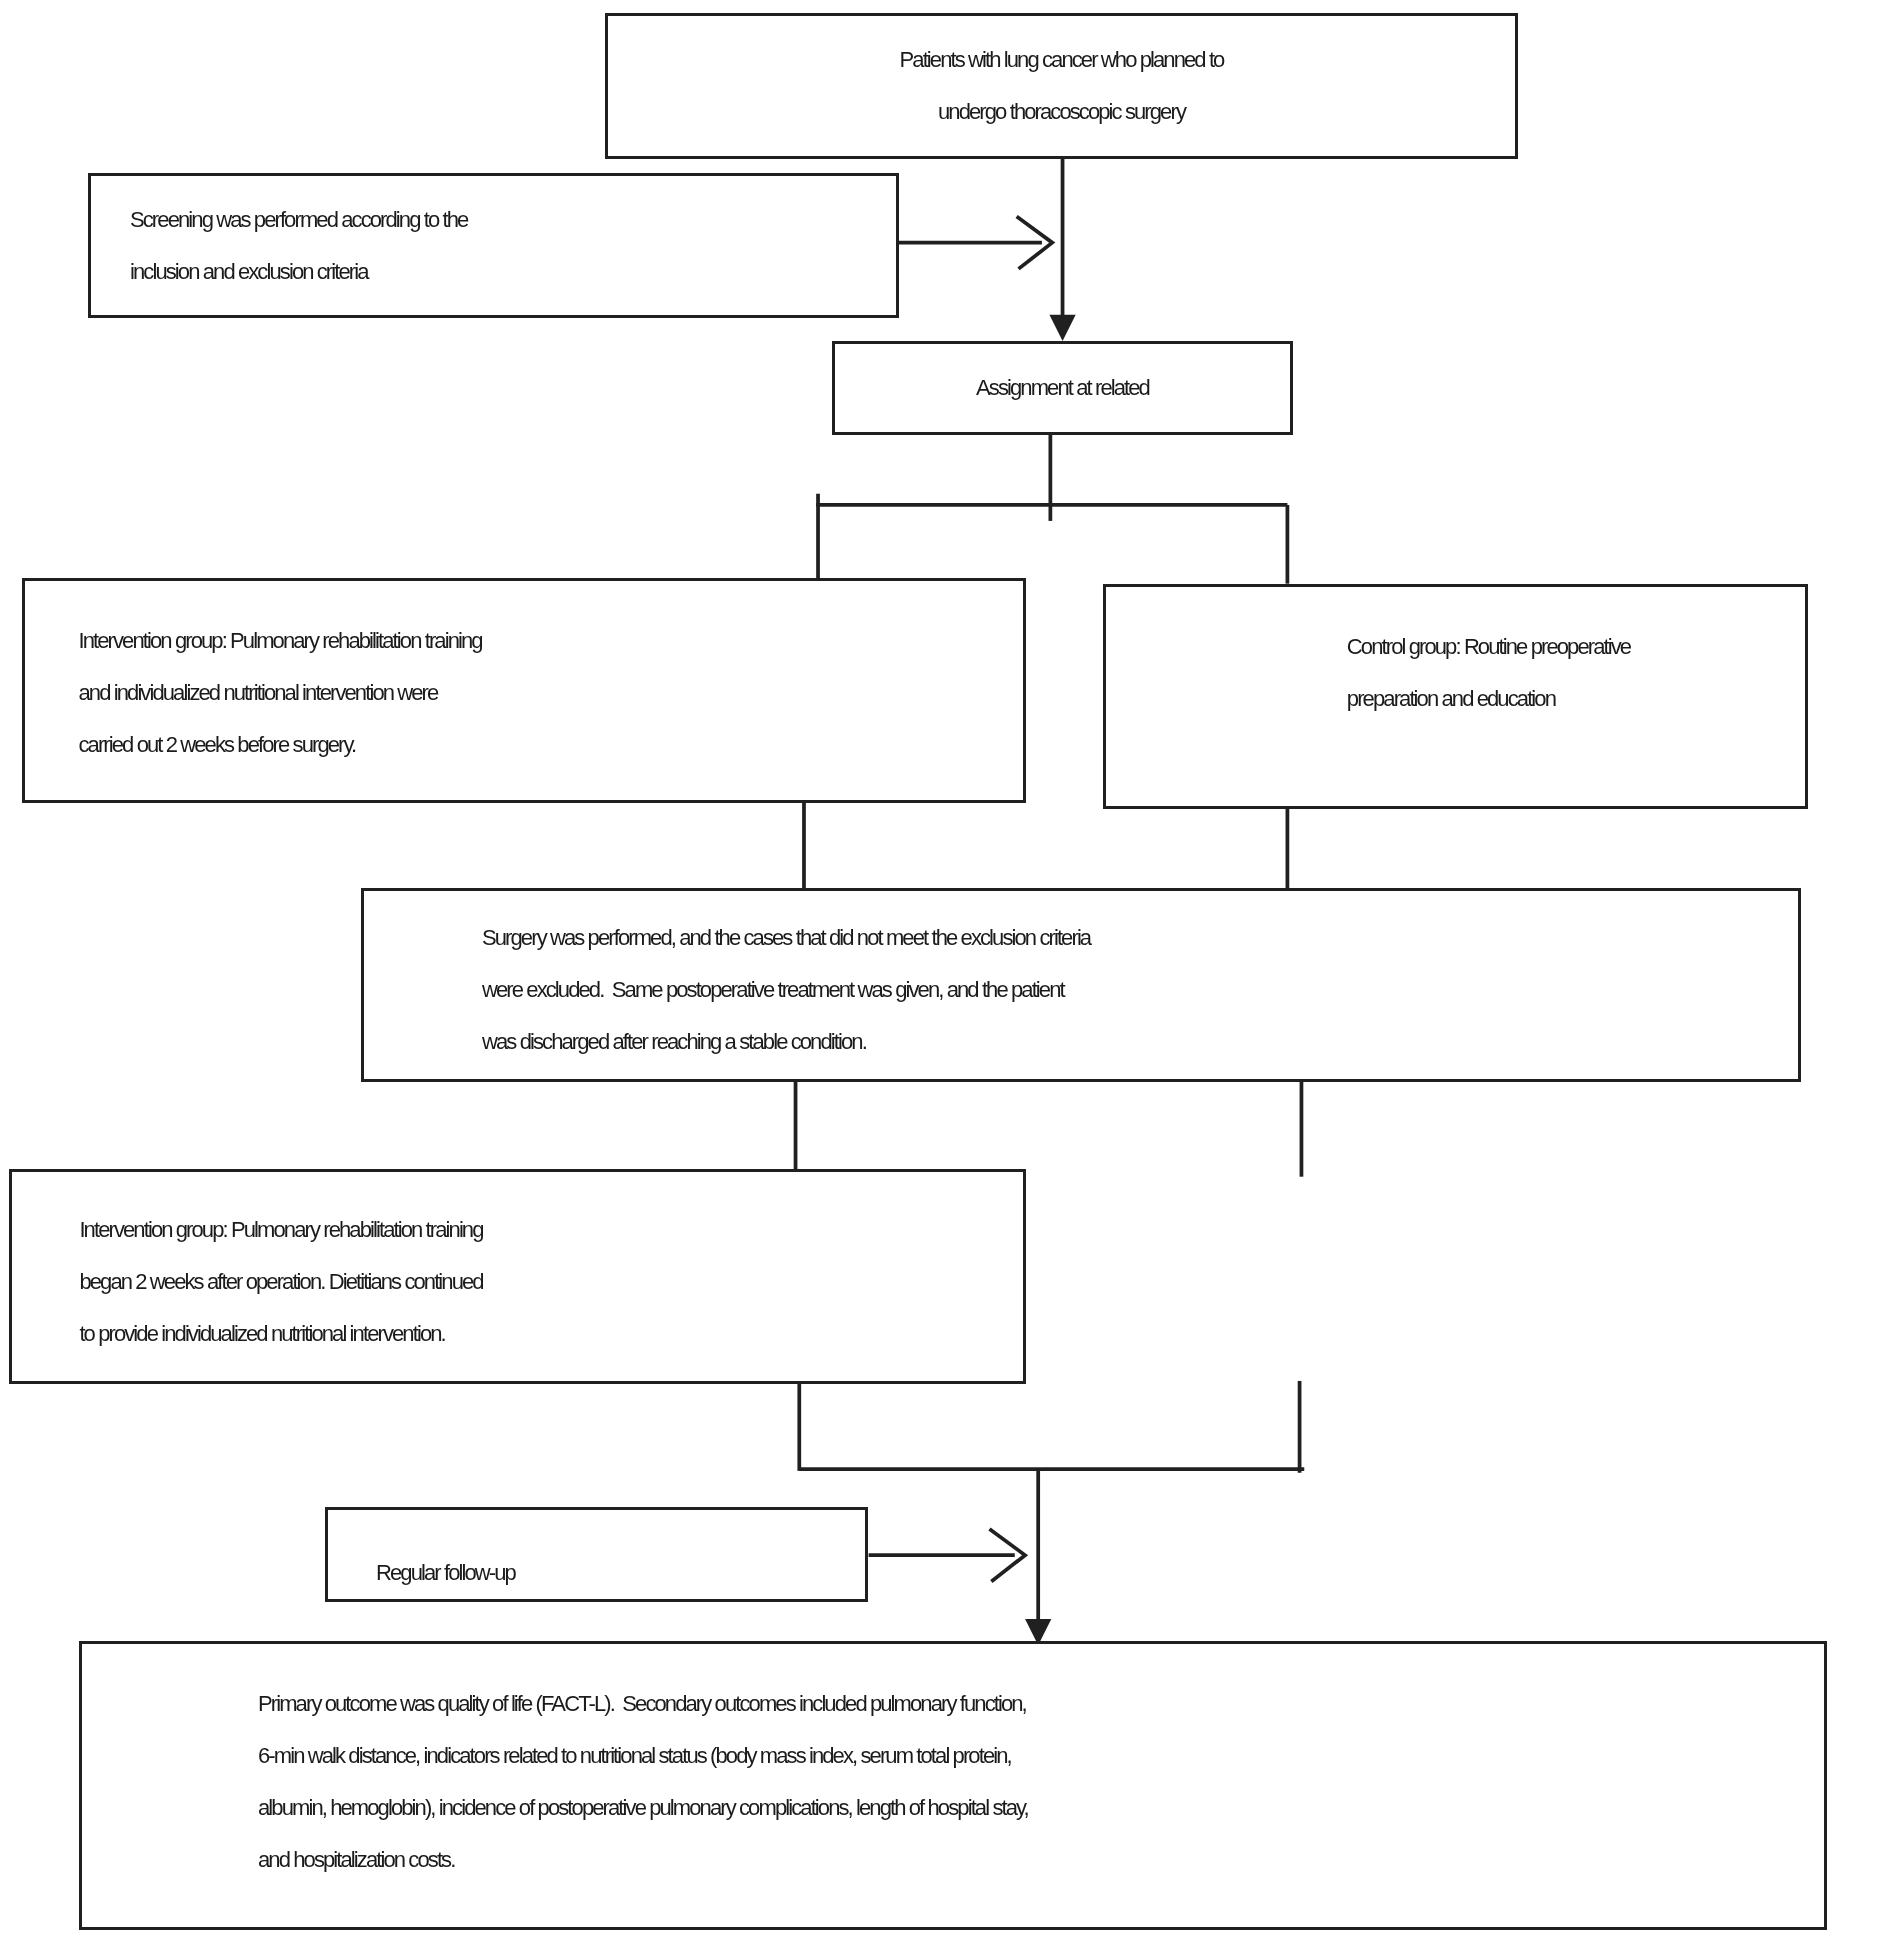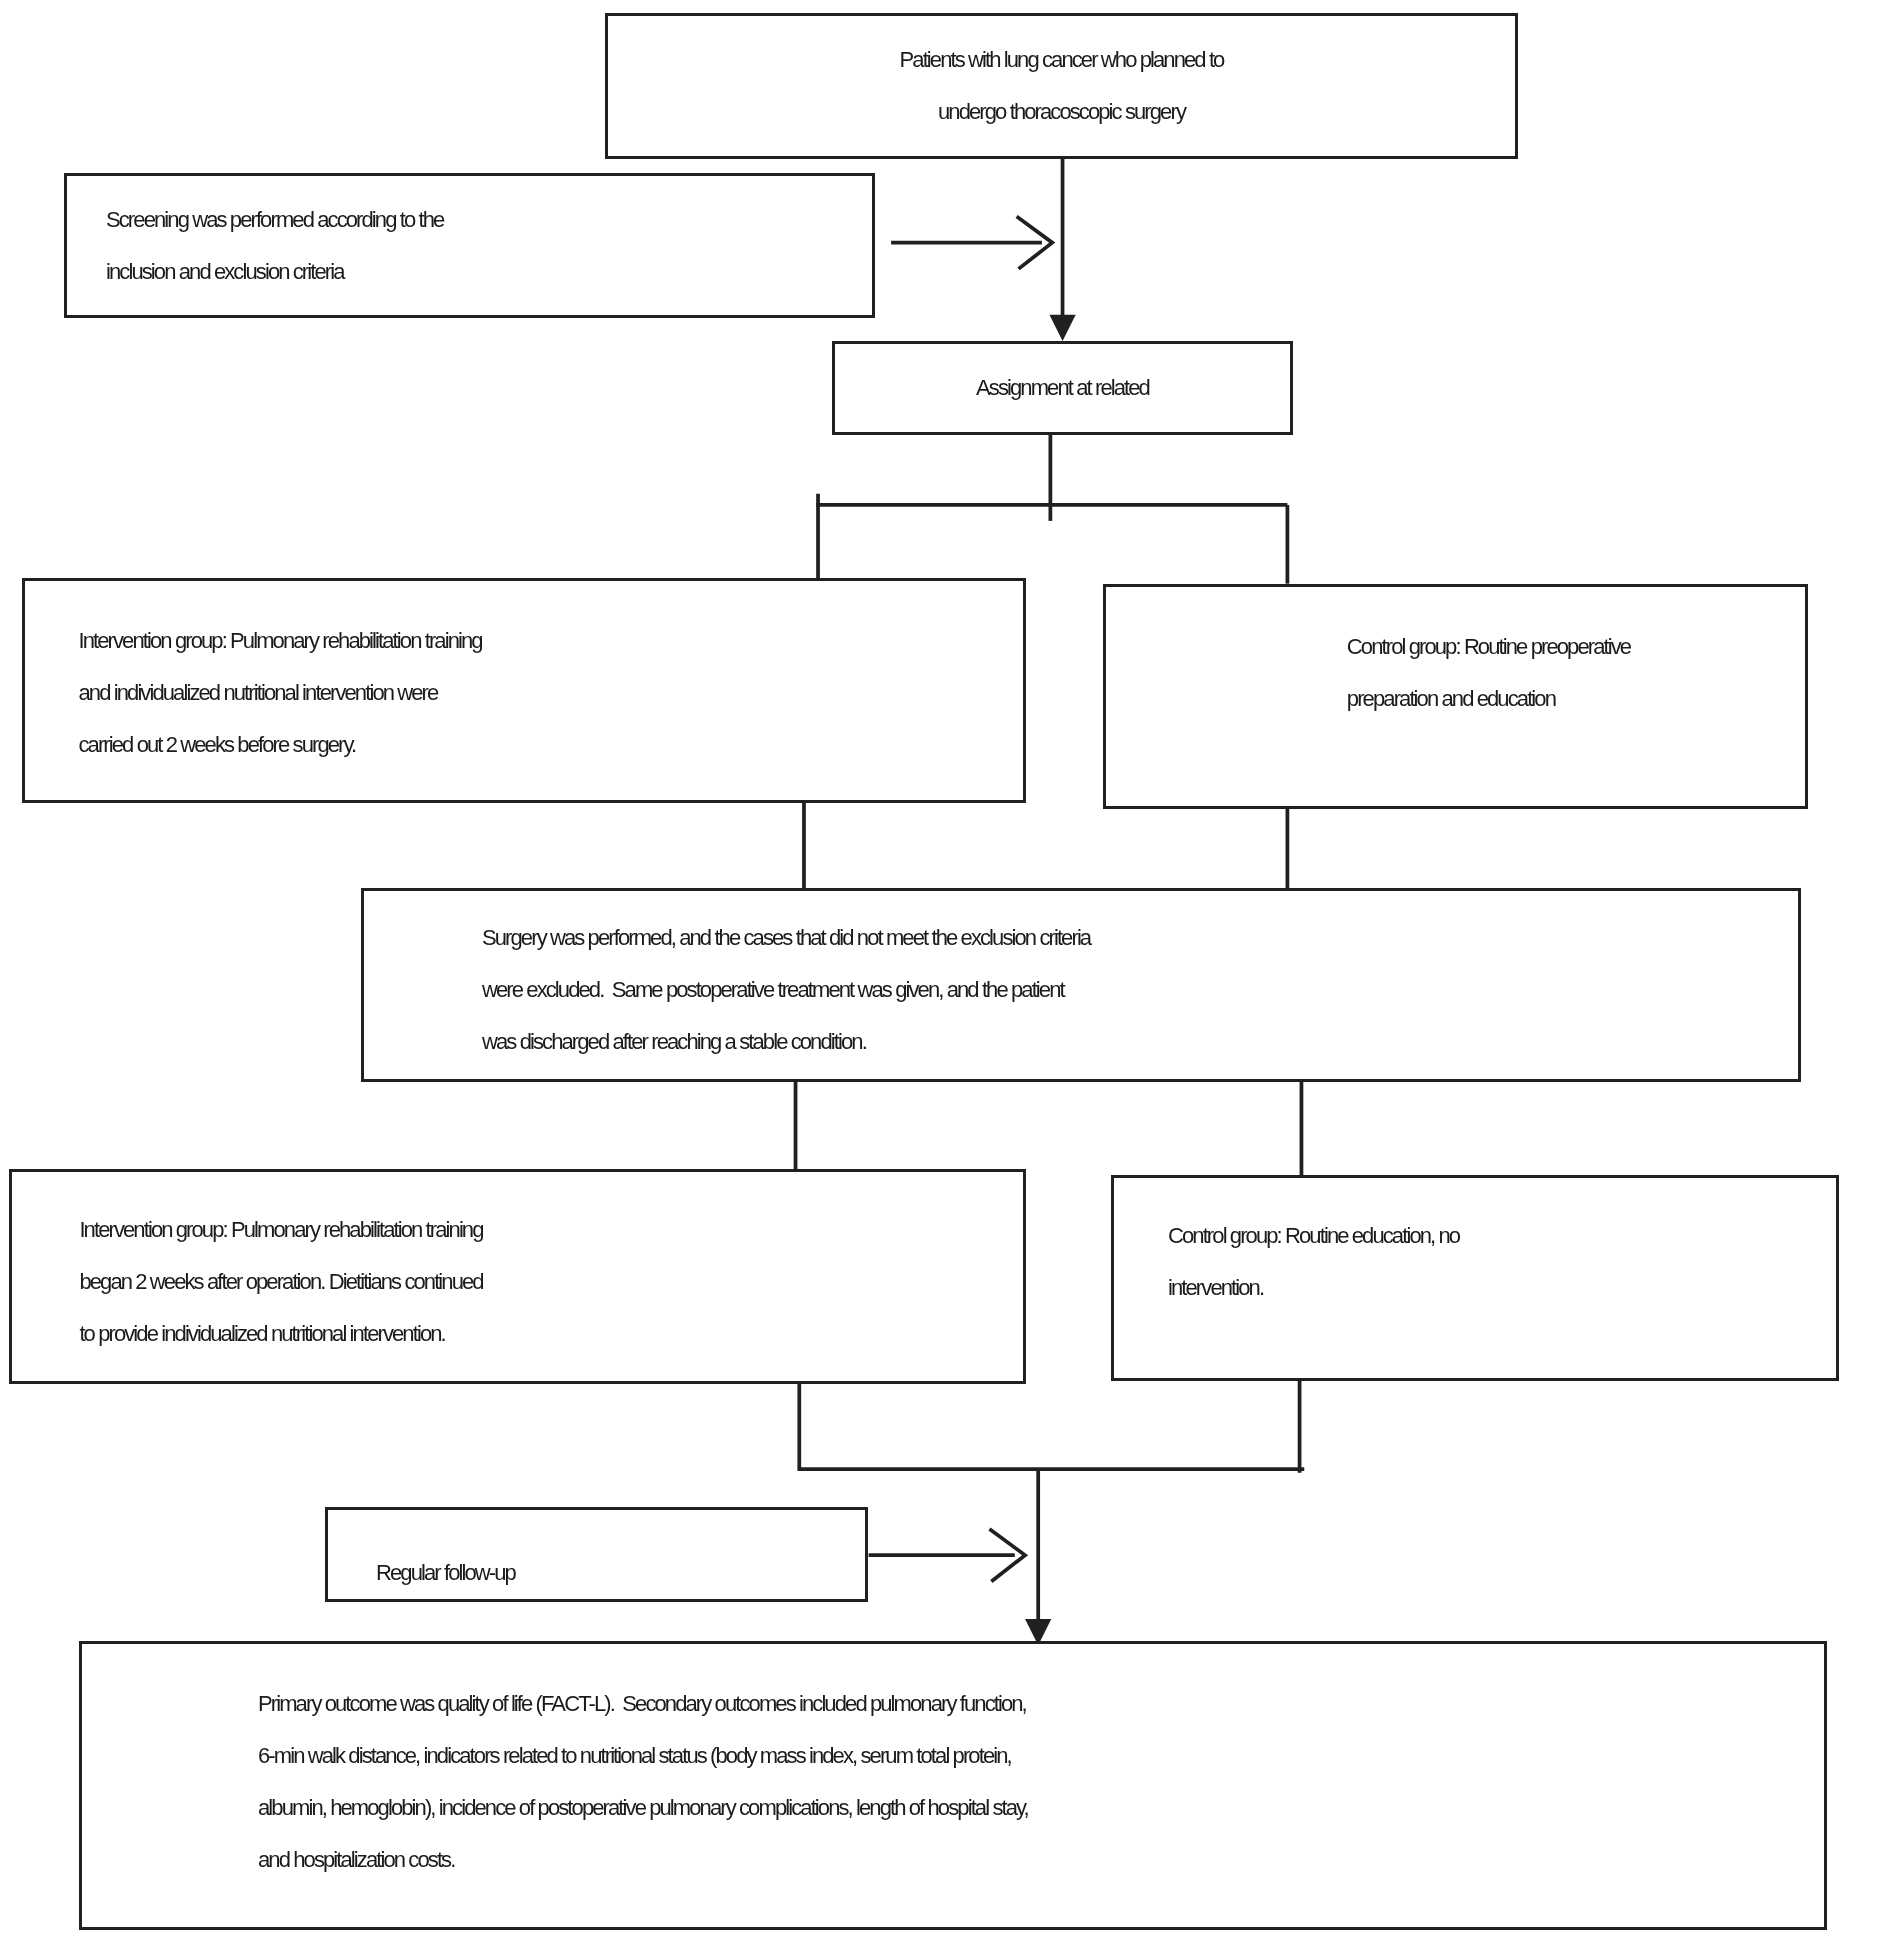--- a/index.html
+++ b/index.html
@@ -48,21 +48,21 @@
     letter-spacing:-1.9px;
     line-height:52px;
     white-space:pre-wrap;
     color:var(--text);
   }
   .node.center{justify-content:center;}
   .node.text-center .txt{text-align:center;}
 
   
   #node-patients        {left:605px; top:13px;   width:913px;  height:146px;}
-  #node-screening       {left:64px;  top:173px;  width:811px;  height:145px; }
+  #node-screening       {left:88px;  top:173px;  width:811px;  height:145px; }
   #node-screening .txt  {padding-left:39px;}
   #node-assignment      {left:832px; top:341px;  width:461px;  height:94px;}
   #node-intervention-pre{left:21.5px;  top:578px;  width:1004px; height:225px; padding-top:34px;}
   #node-intervention-pre .txt{padding-left:54px;}
   #node-control-pre     {left:1103px;top:584px;  width:705px;  height:225px; padding-top:34px;align-items:center;}
   #node-control-pre .txt{padding-left:66px;}
   #node-surgery         {left:361px; top:888px;  width:1440px; height:194px; padding-top:20.6px;}
   #node-surgery .txt    {padding-left:118px;}
   #node-intervention-post{left:9.4px; top:1169px; width:1017px; height:215px; padding-top:32px;}
   #node-intervention-post .txt{padding-left:67px;}
@@ -138,24 +138,20 @@
 were excluded.  Same postoperative treatment was given, and the patient
 was discharged after reaching a stable condition.</div>
   </div>
 
   <div class="node" id="node-intervention-post">
     <div class="txt">Intervention group: Pulmonary rehabilitation training
 began 2 weeks after operation. Dietitians continued
 to provide individualized nutritional intervention.</div>
   </div>
 
-  <div class="node" id="node-control-post">
-    <div class="txt">Control group: Routine education, no
-intervention.</div>
-  </div>
 
   <div class="node center" id="node-follow-up">
     <div class="txt">Regular follow-up</div>
   </div>
 
   <div class="node" id="node-outcomes">
     <div class="txt">Primary outcome was quality of life (FACT-L).  Secondary outcomes included pulmonary function,
 6-min walk distance, indicators related to nutritional status (body mass index, serum total protein,
 albumin, hemoglobin), incidence of postoperative pulmonary complications, length of hospital stay,
 and hospitalization costs.</div>

